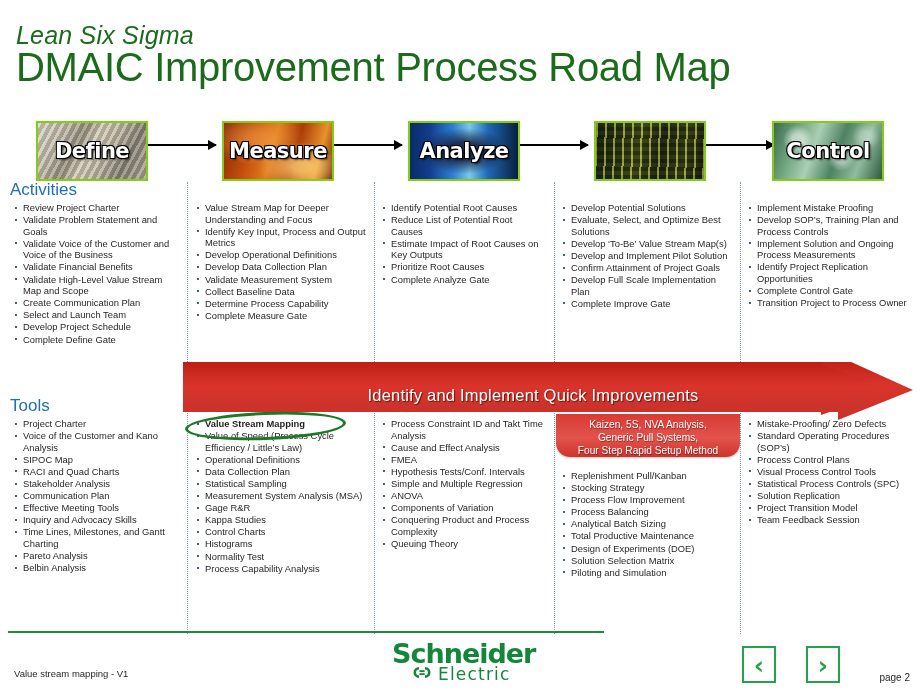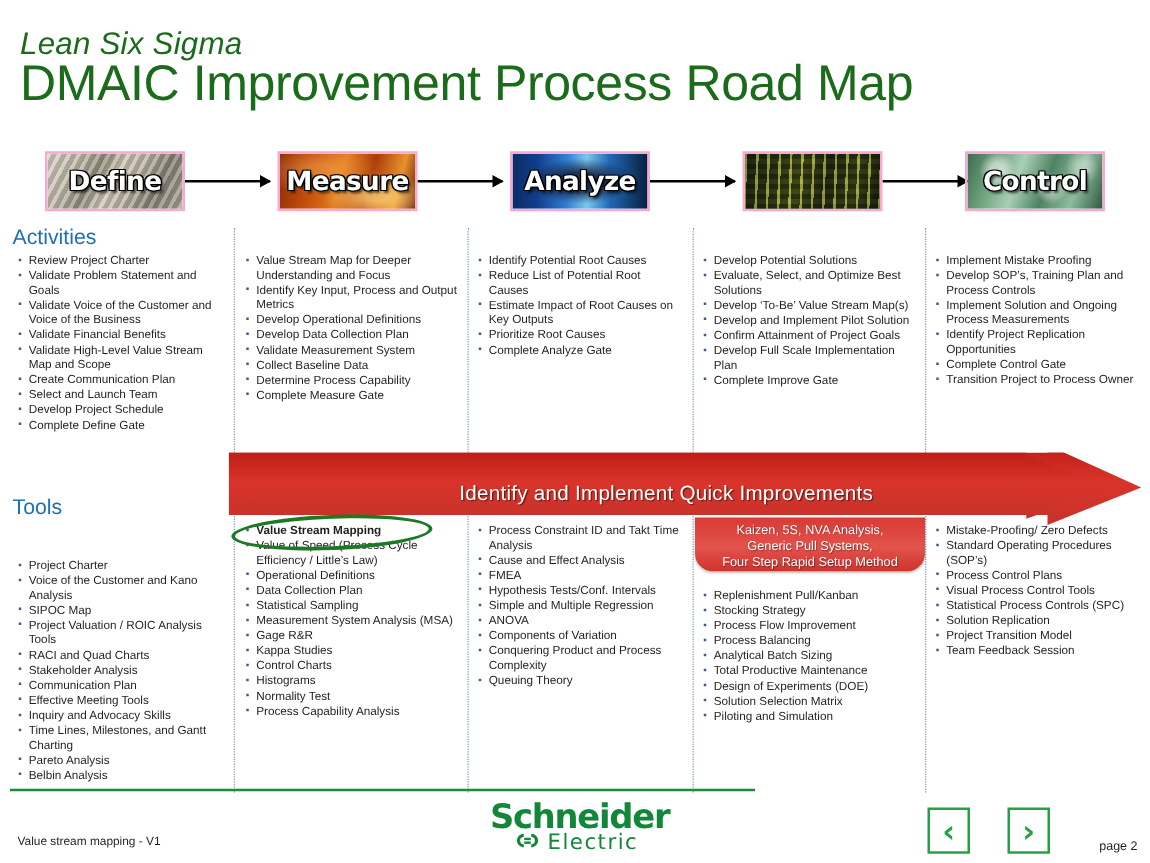--- a/index.html
+++ b/index.html
@@ -16,21 +16,21 @@
     letter-spacing:.2px;line-height:1.05;
   }
   .maintitle{
     font-size:40px;color:#1a6b1a;font-weight:400;line-height:1.05;margin-top:-2px;
     letter-spacing:-.3px;
   }
 
   
   .phases{position:absolute;left:0;top:121px;width:920px;height:54px;}
   .phase{
-    position:absolute;top:0;width:112px;height:48px;border:2px solid #f9a8d4;
+    position:absolute;top:0;width:112px;height:60px;border:2px solid #84cc16;
     box-sizing:border-box;overflow:hidden;
   }
   .phase .bg{position:absolute;inset:0;}
   .phase .lbl{
     position:absolute;left:0;right:0;top:50%;transform:translateY(-50%);
     text-align:center;color:#fff;font-size:21px;font-weight:bold;
     font-family:"DejaVu Sans", sans-serif;
     letter-spacing:-.5px;
     text-shadow:1px 1px 0 #000,-1px 1px 0 #000,1px -1px 0 #000,-1px -1px 0 #000,2px 2px 2px rgba(0,0,0,.6);
   }
@@ -241,26 +241,25 @@
     <ul class="lst">
       <li>Implement  Mistake  Proofing</li>
       <li>Develop SOP’s, Training Plan and Process Controls</li>
       <li>Implement  Solution and Ongoing Process Measurements</li>
       <li>Identify Project Replication Opportunities</li>
       <li>Complete Control Gate</li>
       <li>Transition Project to Process Owner</li>
     </ul>
   </div>
 
-  <div class="col" style="left:14px;top:418px;width:168px;margin-top:28px;">
+  <div class="col" style="left:14px;top:418px;width:168px;">
     <ul class="lst tools">
       <li>Project Charter</li>
       <li>Voice of the Customer and Kano Analysis</li>
       <li>SIPOC Map</li>
-      <li>Project Valuation / ROIC Analysis Tools</li>
       <li>RACI and Quad Charts</li>
       <li>Stakeholder Analysis</li>
       <li>Communication  Plan</li>
       <li>Effective  Meeting Tools</li>
       <li>Inquiry and Advocacy Skills</li>
       <li>Time Lines, Milestones, and Gantt Charting</li>
       <li>Pareto Analysis</li>
       <li>Belbin Analysis</li>
     </ul>
   </div>

